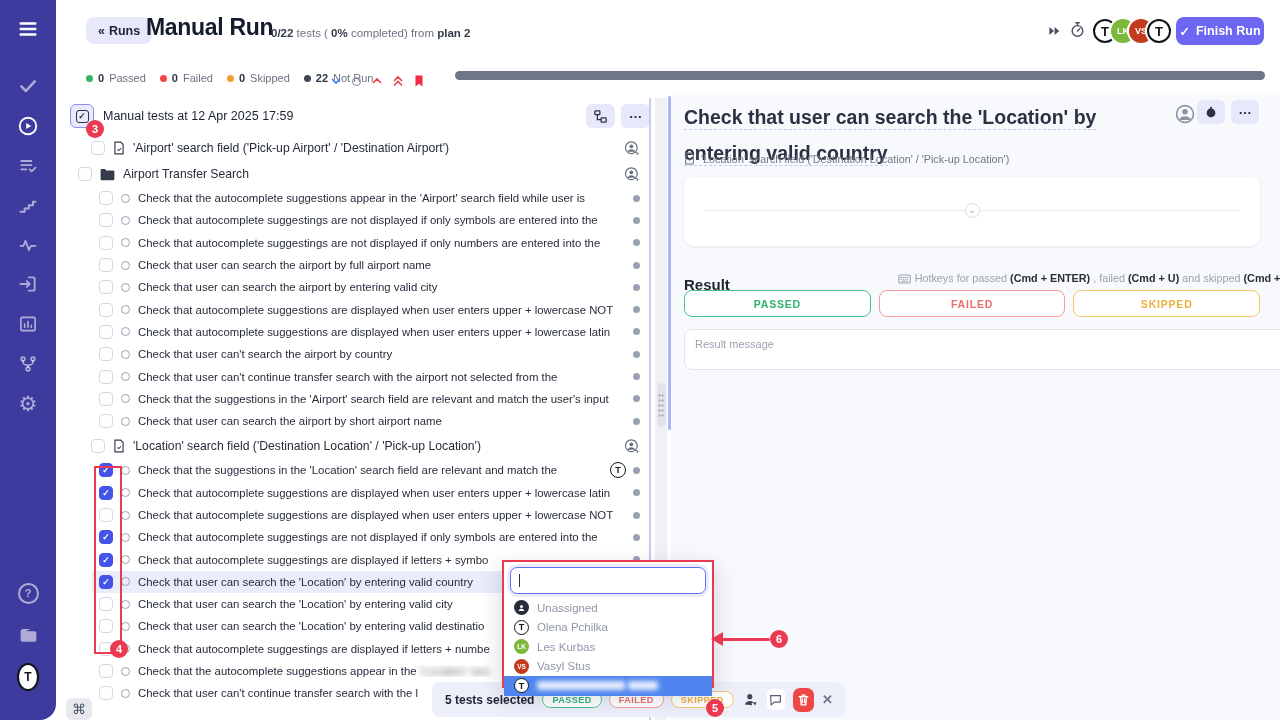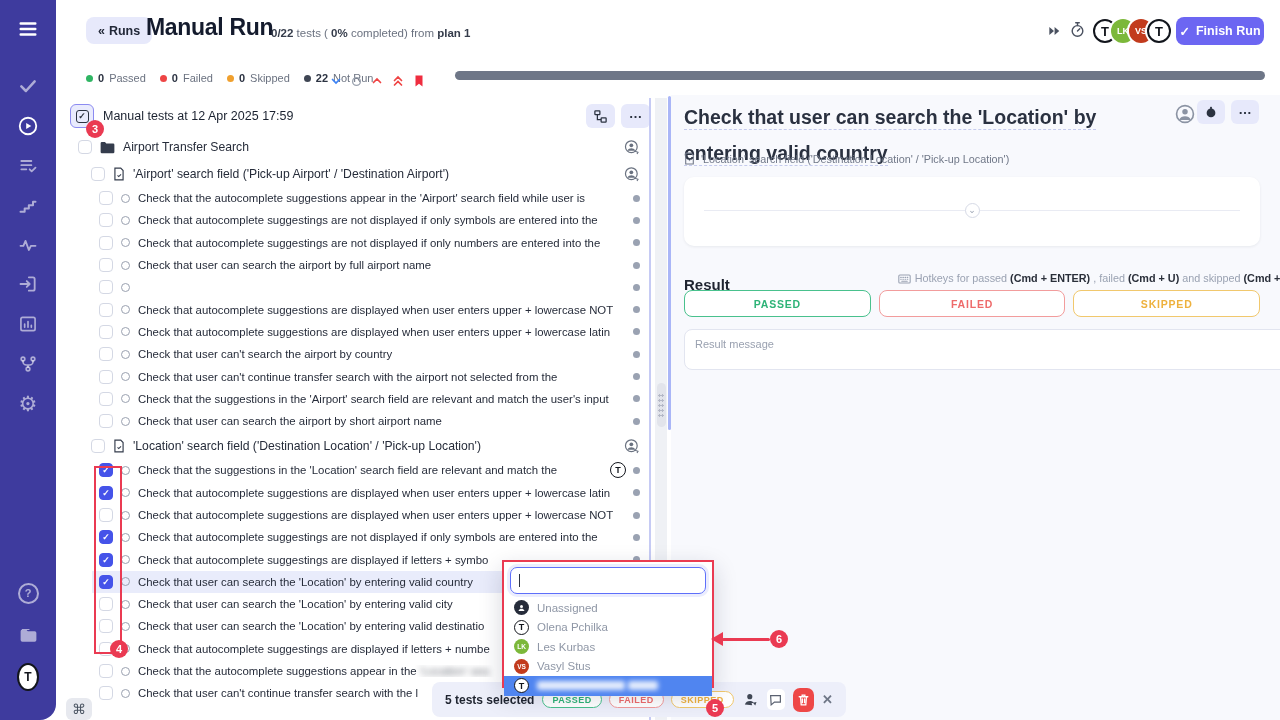--- a/index.html
+++ b/index.html
@@ -220,21 +220,21 @@
 
   <div class="abs" id="back-btn">
     <span>«</span>
     <span>Runs</span>
   </div>
   <div class="abs" id="page-title">Manual Run</div>
   <div class="abs" id="run-meta">
     <b>0/22</b>
     <span>tests ( </span><b>0%</b>
     <span>completed) from</span>
-    <b>plan 1</b>
+    <b>plan 2</b>
   </div>
   <div class="abs" id="hdr-ff">
     <svg width="14" height="14" viewBox="0 0 24 24" fill="currentColor">
         <path d="M4 5l8 7-8 7zM13 5l8 7-8 7z"></path>
       </svg>
   </div>
   <div class="abs" id="hdr-timer">
     <svg width="17" height="17" viewBox="0 0 24 24" fill="none" stroke="currentColor" stroke-width="2" stroke-linecap="round">
         <circle cx="12" cy="14" r="7.5"></circle>
         <path d="M12 14l3.2-3.2M9.5 2.5h5M12 2.5v4"></path>
@@ -313,48 +313,48 @@
             <rect x="3" y="3" width="8" height="6" rx="1"></rect>
             <rect x="13" y="14" width="8" height="7" rx="1"></rect>
             <path d="M7 9v8h6"></path>
           </svg>
       </span>
       <span class="hdr-sq">⋯</span>
     </span>
   </div>
 
   <div class="abs" id="test-tree">
-      <div class="row folder">
+      <div class="row section">
         <span class="cb"></span>
         <span class="ric">
-          <svg width="15" height="13" viewBox="0 0 24 20" fill="#343c4c">
-            <path d="M1 3a2 2 0 012-2h5l2 2.5h11a2 2 0 012 2V17a2 2 0 01-2 2H3a2 2 0 01-2-2z"></path>
+          <svg width="12" height="14" viewBox="0 0 20 24" fill="none" stroke="#343c4c" stroke-width="2">
+            <path d="M3 2h10l4 4v16H3z"></path>
+            <path d="M7.5 14.5l2 2 4-4" stroke-width="1.8"></path>
           </svg>
         </span>
-        <span class="txt">Airport Transfer Search</span>
+        <span class="txt">'Airport' search field ('Pick-up Airport' / 'Destination Airport')</span>
         <span class="rt">
           <span class="pers">
             <svg width="16" height="16" viewBox="0 0 24 24" fill="none" stroke="#6a7280" stroke-width="1.8">
               <circle cx="11" cy="11.5" r="8.8"></circle>
               <circle cx="11" cy="9.5" r="2.8" fill="#6a7280" stroke="none"></circle>
               <path d="M5 17.5c1.4-2.5 3.6-3.6 6-3.6s4.6 1.1 6 3.6" fill="#6a7280" stroke="none"></path>
               <path d="M16.5 18.5l4.5 1.5-1.5 2.5" stroke-width="1.6"></path>
             </svg>
           </span>
         </span>
       </div>
-      <div class="row section">
+      <div class="row folder">
         <span class="cb"></span>
         <span class="ric">
-          <svg width="12" height="14" viewBox="0 0 20 24" fill="none" stroke="#343c4c" stroke-width="2">
-            <path d="M3 2h10l4 4v16H3z"></path>
-            <path d="M7.5 14.5l2 2 4-4" stroke-width="1.8"></path>
+          <svg width="15" height="13" viewBox="0 0 24 20" fill="#343c4c">
+            <path d="M1 3a2 2 0 012-2h5l2 2.5h11a2 2 0 012 2V17a2 2 0 01-2 2H3a2 2 0 01-2-2z"></path>
           </svg>
         </span>
-        <span class="txt">'Airport' search field ('Pick-up Airport' / 'Destination Airport')</span>
+        <span class="txt">Airport Transfer Search</span>
         <span class="rt">
           <span class="pers">
             <svg width="16" height="16" viewBox="0 0 24 24" fill="none" stroke="#6a7280" stroke-width="1.8">
               <circle cx="11" cy="11.5" r="8.8"></circle>
               <circle cx="11" cy="9.5" r="2.8" fill="#6a7280" stroke="none"></circle>
               <path d="M5 17.5c1.4-2.5 3.6-3.6 6-3.6s4.6 1.1 6 3.6" fill="#6a7280" stroke="none"></path>
               <path d="M16.5 18.5l4.5 1.5-1.5 2.5" stroke-width="1.6"></path>
             </svg>
           </span>
         </span>
@@ -387,20 +387,21 @@
         <span class="cb"></span>
         <span class="st"></span>
         <span class="txt">Check that user can search the airport by full airport name</span>
         <span class="rt">
           <i class="gdot"></i>
         </span>
       </div>
       <div class="row test">
         <span class="cb"></span>
         <span class="st"></span>
+        <span class="txt">Check that user can search the airport by entering valid city</span>
         <span class="rt">
           <i class="gdot"></i>
         </span>
       </div>
       <div class="row test">
         <span class="cb"></span>
         <span class="st"></span>
         <span class="txt">Check that autocomplete suggestions are displayed when user enters upper + lowercase NOT</span>
         <span class="rt">
           <i class="gdot"></i>

